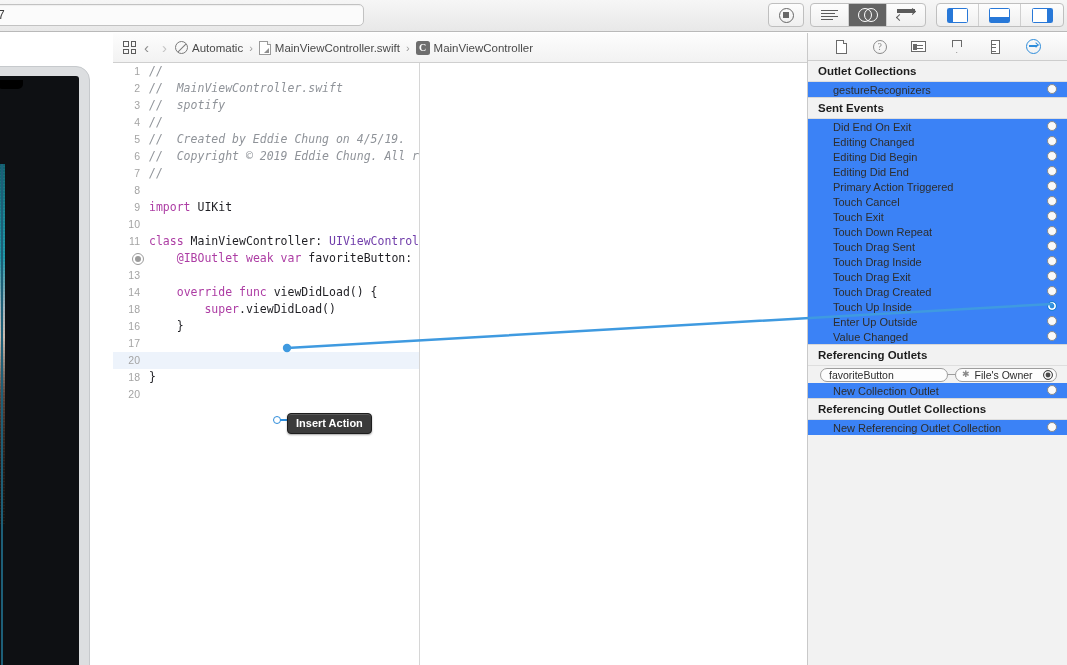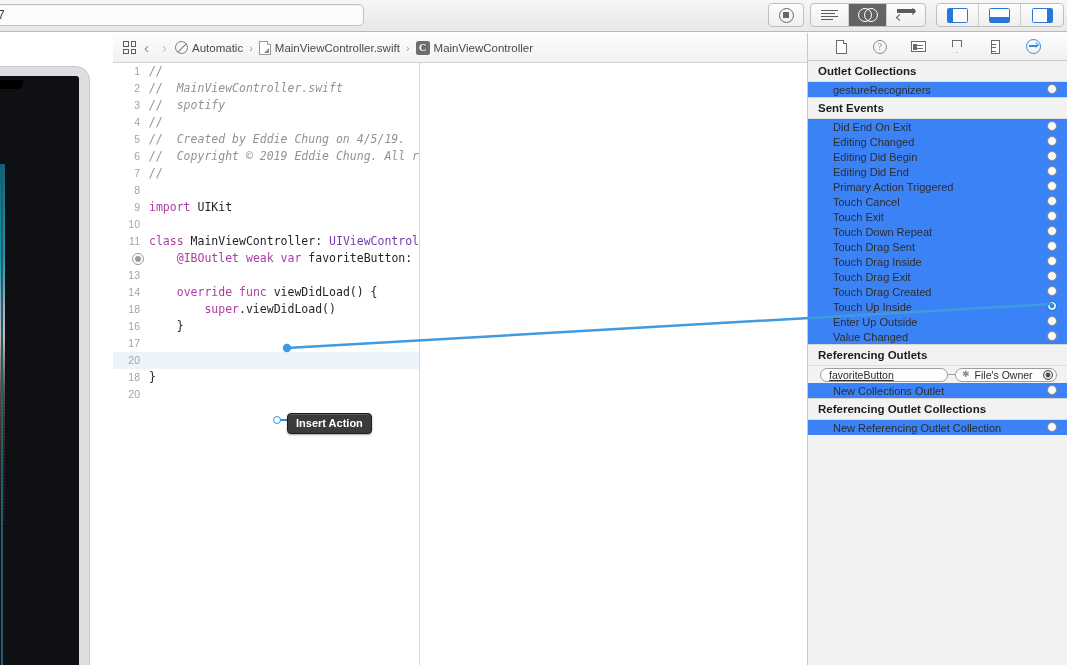--- a/index.html
+++ b/index.html
@@ -251,21 +251,21 @@
 
   .outlet-row {
     height:17px; display:flex; align-items:center;
     padding-left:12px; padding-right:10px; gap:0px;
   }
   .pill {
     height:14px; border:1px solid #9d9d9d; border-radius:7px; background:#fdfdfd;
     font-size:10.5px; color:#2d2d2d; display:flex; align-items:center;
     padding:0 8px; white-space:nowrap;
   }
-  .pill.left-pill { width:128px;text-decoration:underline; }
+  .pill.left-pill { width:128px; }
   .pill.right-pill { flex:1; position:relative; padding-left:6px; gap:5px; }
   .pill-dash { width:7px; height:1px; background:#9d9d9d; }
   .ic-star { font-size:9px; color:#8a8a8a; line-height:1; }
   .pill .radio { top:1.2px; right:3px; }
 </style>
 </head>
 <body>
 
 <div class="app">
 
@@ -515,21 +515,21 @@
             <span>favoriteButton</span>
           </span>
           <span class="pill-dash"></span>
           <span class="pill right-pill">
             <span class="ic-star">✱</span>
             <span>File's Owner</span>
             <span class="radio outlet-filled"></span>
           </span>
         </div>
         <div class="conn-row">
-          <span class="conn-label">New Collections Outlet</span>
+          <span class="conn-label">New Collection Outlet</span>
           <span class="radio"></span>
         </div>
         <div class="sec-header">Referencing Outlet Collections</div>
         <div class="conn-row">
           <span class="conn-label">New Referencing Outlet Collection</span>
           <span class="radio"></span>
         </div>
       </div>
   </div>
 

